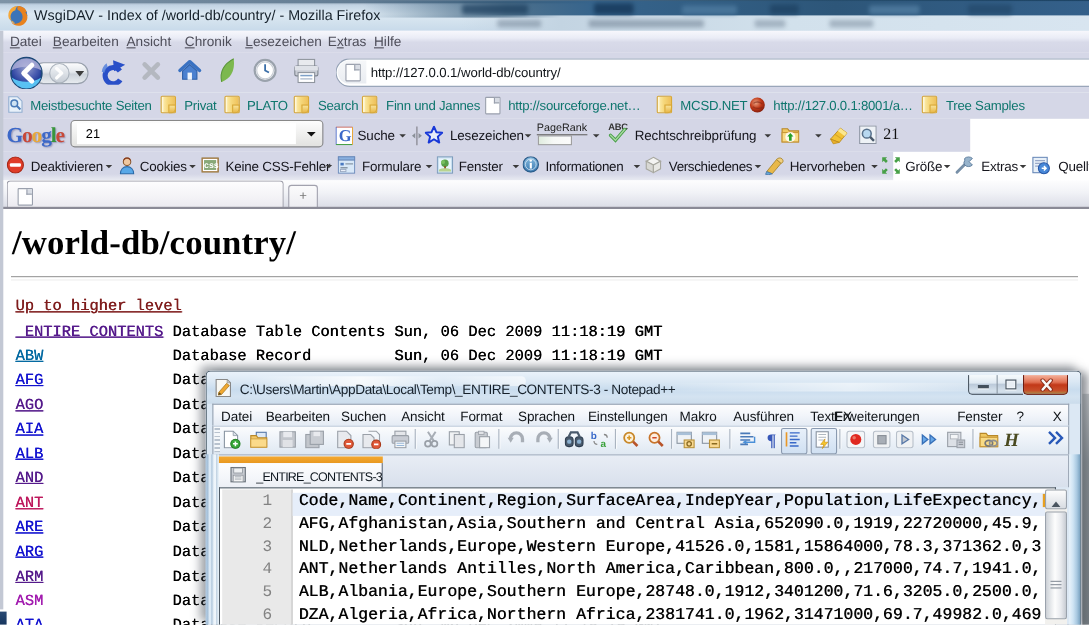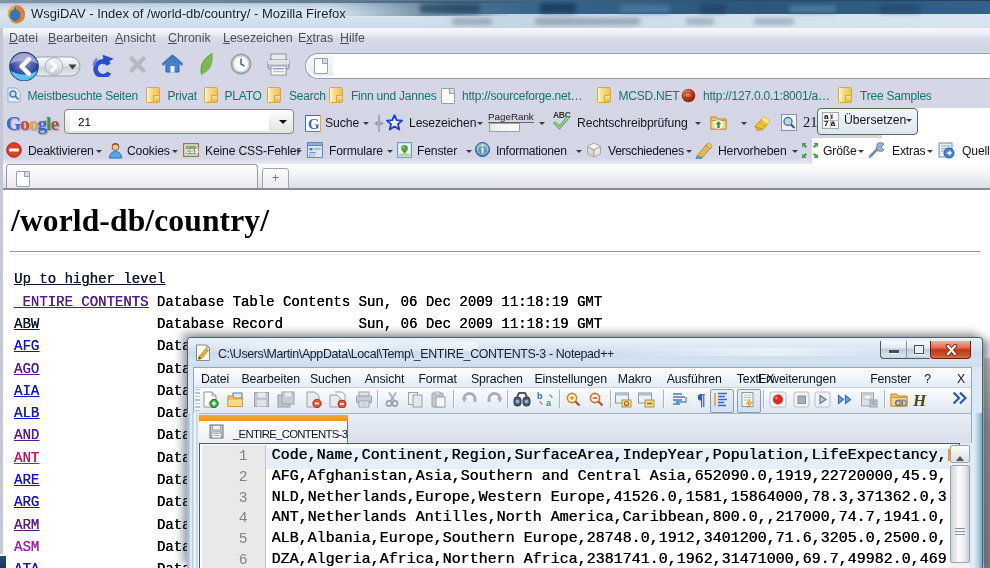--- a/index.html
+++ b/index.html
@@ -110,20 +110,21 @@
   <rect x="5" y="13" width="15" height="9" fill="#fff" stroke="#8f959e"></rect>
   <rect x="7" y="15" width="11" height="1.4" fill="#7ea0c8"></rect>
       <rect x="7" y="18" width="11" height="1.4" fill="#b8c4d4"></rect>
  </svg>
 
  <div class="a" style="left:305px;top:5px;width:685px;height:24px;background:#fff;border:1px solid #93a0b4;border-right:none;border-radius:13px 0 0 13px">
   <div class="a" style="left:1px;top:1px;width:26px;height:21px;background:linear-gradient(180deg,#f6f7f9,#e9ecf1);border-radius:12px 0 0 12px"></div>
   <div class="page" style="left:8px;top:4px">
         <i></i>
       </div>
+  <div class="a" style="left:31px;top:4.5px;font-size:12px;letter-spacing:-.08px;color:#101418">http://127.0.0.1/world-db/country/</div>
  </div>
 </div>
 
 <div class="a" id="bmbar" style="left:0;top:84px;width:990px;height:24px;background:#d5d7e7">
  <svg class="a" style="left:7px;top:3px" width="14" height="16" viewBox="0 0 14 16">
       <path d="M1 1 h8 l4 4 v10 h-12 Z" fill="#e8f1fa" stroke="#92aed0"></path>
       <circle cx="6" cy="7" r="3" fill="#cfe3f4" stroke="#4a7ab8" stroke-width="1.4"></circle>
       <path d="M8.2 9.2 L11.5 12.5" stroke="#4a7ab8" stroke-width="1.8"></path>
     </svg>
  <div class="bl" style="left:27.5px">Meistbesuchte Seiten</div>
@@ -222,28 +223,20 @@
       <path d="M12 3.5 L18 8 L15.8 10.7 L9.6 6.2 Z" fill="#fbe78f"></path>
       <path d="M7 9 L13.5 13.5" stroke="#d8a828" stroke-width="1"></path>
       <path d="M3 13.5 L11 16.5 L5.5 17.8 Z" fill="#e8b02a" stroke="#b8881a" stroke-width=".6"></path>
     </svg>
  <svg class="a" style="left:781px;top:6px" width="16" height="17" viewBox="0 0 16 17">
       <rect x=".5" y=".5" width="15" height="16" fill="#eef2f6" stroke="#8a92a0"></rect>
       <circle cx="7" cy="7.5" r="4" fill="#b8d8f0" stroke="#58718c" stroke-width="1.4"></circle>
       <path d="M10 10.5 L13.5 14" stroke="#4a5a6c" stroke-width="2.2"></path>
     </svg>
  <div class="a" style="left:803px;top:6px;font-family:'Liberation Serif',serif;font-size:14.5px;color:#111">21</div>
- <div class="a" style="left:817px;top:0px;width:99px;height:25px;background:linear-gradient(180deg,#f2f6fa,#dde6ef);border:1.6px solid #5a6a58;border-radius:4px">
-   <div class="a" style="left:4px;top:2.5px;width:17px;height:17px;background:#fff;border:1px solid #9aa;box-sizing:border-box"></div>
-   <div class="a" style="left:12px;top:2.5px;width:1px;height:17px;background:#bbb"></div>
-   <div class="a" style="left:4px;top:10.5px;width:17px;height:1px;background:#bbb"></div>
-   <div class="a" style="left:6px;top:3.5px;width:17px;height:17px;font-size:8px;line-height:7.5px;color:#000;font-weight:bold">a&nbsp;í<br>7&nbsp;ä</div>
-   <div class="a" style="left:26px;top:4px;font-size:12.2px;color:#15151c">Übersetzen</div>
-   <div class="car" style="left:88px;top:10px"></div>
- </div>
 </div>
 <div class="a" id="devbar" style="left:0;top:138px;width:812px;height:26px;background:linear-gradient(180deg,#d5d7e7 0,#d5d7e7 78%,#e2e4ee 92%,#e8eaf2 100%)">
  <svg class="a" style="left:6px;top:4px" width="16" height="16" viewBox="0 0 16 16">
       <circle cx="8" cy="8" r="7.3" fill="#e03c28"></circle>
       <circle cx="8" cy="8" r="7.3" fill="none" stroke="#a82818" stroke-width="1"></circle>
       <rect x="3" y="6.4" width="10" height="3.2" rx="1" fill="#fff"></rect>
     </svg>
  <div class="dl" style="left:28px">Deaktivieren</div>
     <div class="car" style="left:96px;top:12px"></div>
  <svg class="a" style="left:108px;top:4px" width="15" height="17" viewBox="0 0 15 17">
@@ -337,23 +330,23 @@
  <div class="page" style="left:16px;top:7px">
       <i></i>
     </div>
  <div class="a" style="left:262px;top:3.5px;width:25px;height:21px;background:linear-gradient(180deg,#fbfbfc,#ebebf0);border:1px solid #a2a2ae;border-radius:3px;color:#777;font-size:12px;text-align:center;line-height:19px">+</div>
  <div class="a" style="left:0;top:24px;width:990px;height:2px;background:#8a8a96"></div>
 </div>
 
 <div class="a" id="content" style="left:0;top:190px;width:990px;height:378px;background:#fff">
  <div class="a" style="left:11px;top:13.2px;font-family:'Liberation Serif',serif;font-weight:bold;font-size:31.6px;letter-spacing:.1px;color:#000">/world-db/country/</div>
  <div class="a" style="left:10px;top:61px;width:970px;height:2px;border-top:1px solid #9a9a9a;border-bottom:1px solid #eee"></div>
- <pre id="listing" style="position:absolute;left:14px;top:78.4px;margin:0;font-family:'Liberation Mono',monospace;font-size:14px;line-height:22.3px;color:#000;text-shadow:.3px 0 currentColor"><a style="color:#0f172a;text-decoration:underline">Up to higher level</a>
+ <pre id="listing" style="position:absolute;left:14px;top:78.4px;margin:0;font-family:'Liberation Mono',monospace;font-size:14px;line-height:22.3px;color:#000;text-shadow:.3px 0 currentColor"><a style="color:#7f1d1d;text-decoration:underline">Up to higher level</a>
 <a style="color:#551a8b;text-decoration:underline"> ENTIRE CONTENTS</a> Database Table Contents Sun, 06 Dec 2009 11:18:19 GMT
-<a style="color:#0f172a;text-decoration:underline">ABW</a>              Database Record         Sun, 06 Dec 2009 11:18:19 GMT
+<a style="color:#0369a1;text-decoration:underline">ABW</a>              Database Record         Sun, 06 Dec 2009 11:18:19 GMT
 <a style="color:#1212cf;text-decoration:underline">AFG</a>              Database Record         Sun, 06 Dec 2009 11:18:19 GMT
 <a style="color:#551a8b;text-decoration:underline">AGO</a>              Database Record         Sun, 06 Dec 2009 11:18:19 GMT
 <a style="color:#1212cf;text-decoration:underline">AIA</a>              Database Record         Sun, 06 Dec 2009 11:18:19 GMT
 <a style="color:#1212cf;text-decoration:underline">ALB</a>              Database Record         Sun, 06 Dec 2009 11:18:19 GMT
 <a style="color:#551a8b;text-decoration:underline">AND</a>              Database Record         Sun, 06 Dec 2009 11:18:19 GMT
 <a style="color:#be185d;text-decoration:underline">ANT</a>              Database Record         Sun, 06 Dec 2009 11:18:19 GMT
 <a style="color:#1212cf;text-decoration:underline">ARE</a>              Database Record         Sun, 06 Dec 2009 11:18:19 GMT
 <a style="color:#1212cf;text-decoration:underline">ARG</a>              Database Record         Sun, 06 Dec 2009 11:18:19 GMT
 <a style="color:#551a8b;text-decoration:underline">ARM</a>              Database Record         Sun, 06 Dec 2009 11:18:19 GMT
 <a style="color:#a21caf;">ASM</a>              Database Record         Sun, 06 Dec 2009 11:18:19 GMT

